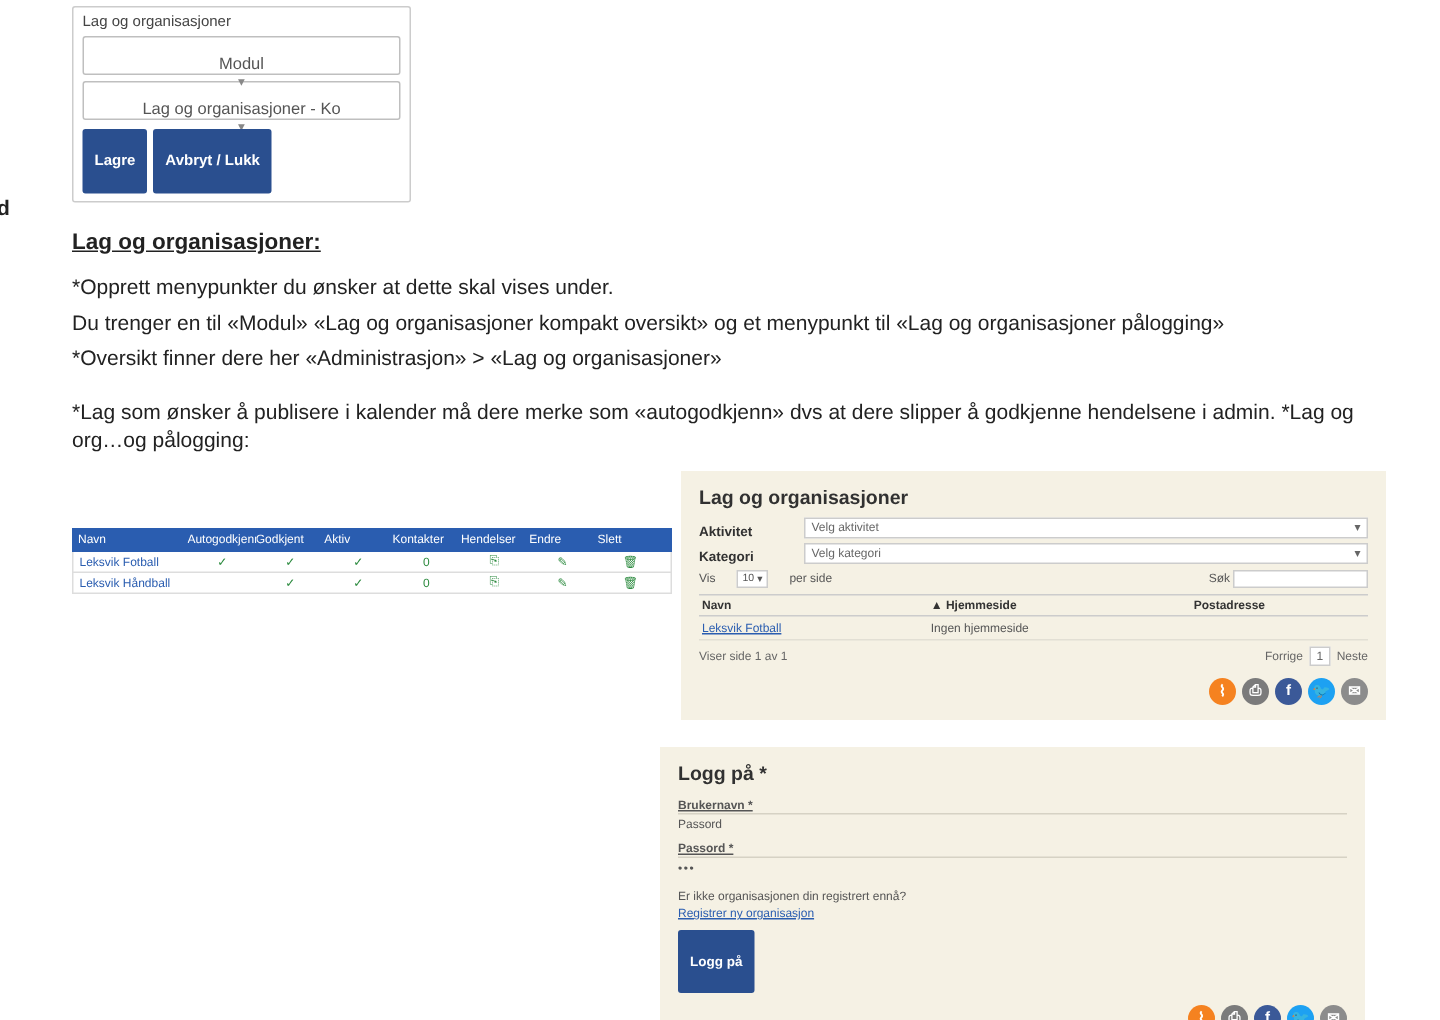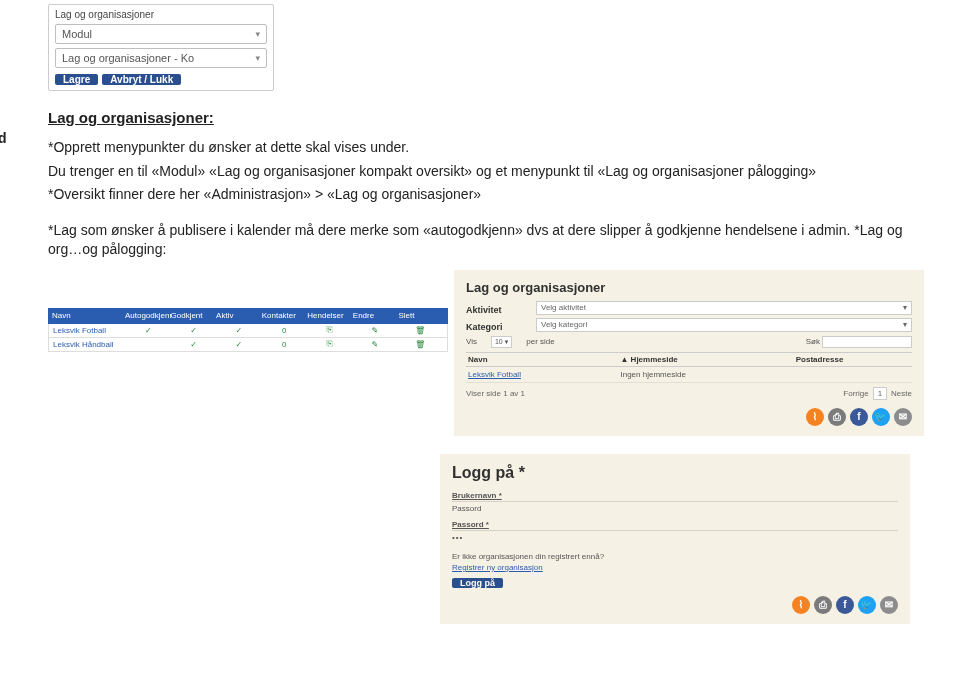--- a/index.html
+++ b/index.html
@@ -35,22 +35,23 @@
   .form-box .select-like {
     margin: 2px 6px 4px 6px;
     border: 1px solid #bfbfbf;
     border-radius: 2px;
     background: #fff;
     height: 20px;
     font-size: 11px;
     display: flex;
     align-items: center;
     justify-content: space-between;
-    padding: 0 6px;
+    padding: 12px 6px;
     color: #555;
+    flex-direction: column;
   }
   .form-box .select-like .caret {
     font-size: 9px;
     color: #888;
   }
   .form-box .chk-row {
     padding: 4px 6px 2px 6px;
     font-size: 10px;
     display: flex;
     align-items: center;
@@ -63,21 +64,21 @@
     display: flex;
     gap: 4px;
   }
   .btn {
     background: #2a4f8f;
     color: #fff;
     font-size: 10px;
     font-weight: bold;
     border: none;
     border-radius: 2px;
-    padding: 0 8px;
+    padding: 16px 8px;
     cursor: pointer;
   }
   
   .doc-body {
     margin-left: 38px;
     margin-top: 18px;
     width: 880px;
   }
   .heading {
     font-size: 15px;
@@ -243,21 +244,21 @@
   .login-panel {
     width: 470px;
     background: #f5f1e4;
     margin: 18px 0 0 auto;
     padding: 10px 12px;
     font-size: 10px;
     color: #313131;
     margin-right: 40px;
   }
   .login-panel h3 {
-    font-size: 16px;
+    font-size: 13px;
     font-weight: bold;
     margin-bottom: 6px;
   }
   .login-panel .flabel {
     font-size: 8px;
     font-weight: bold;
     border-bottom: 1px solid #d6d2c4;
     padding: 3px 0 1px 0;
     color: #555;
     text-decoration: underline;

